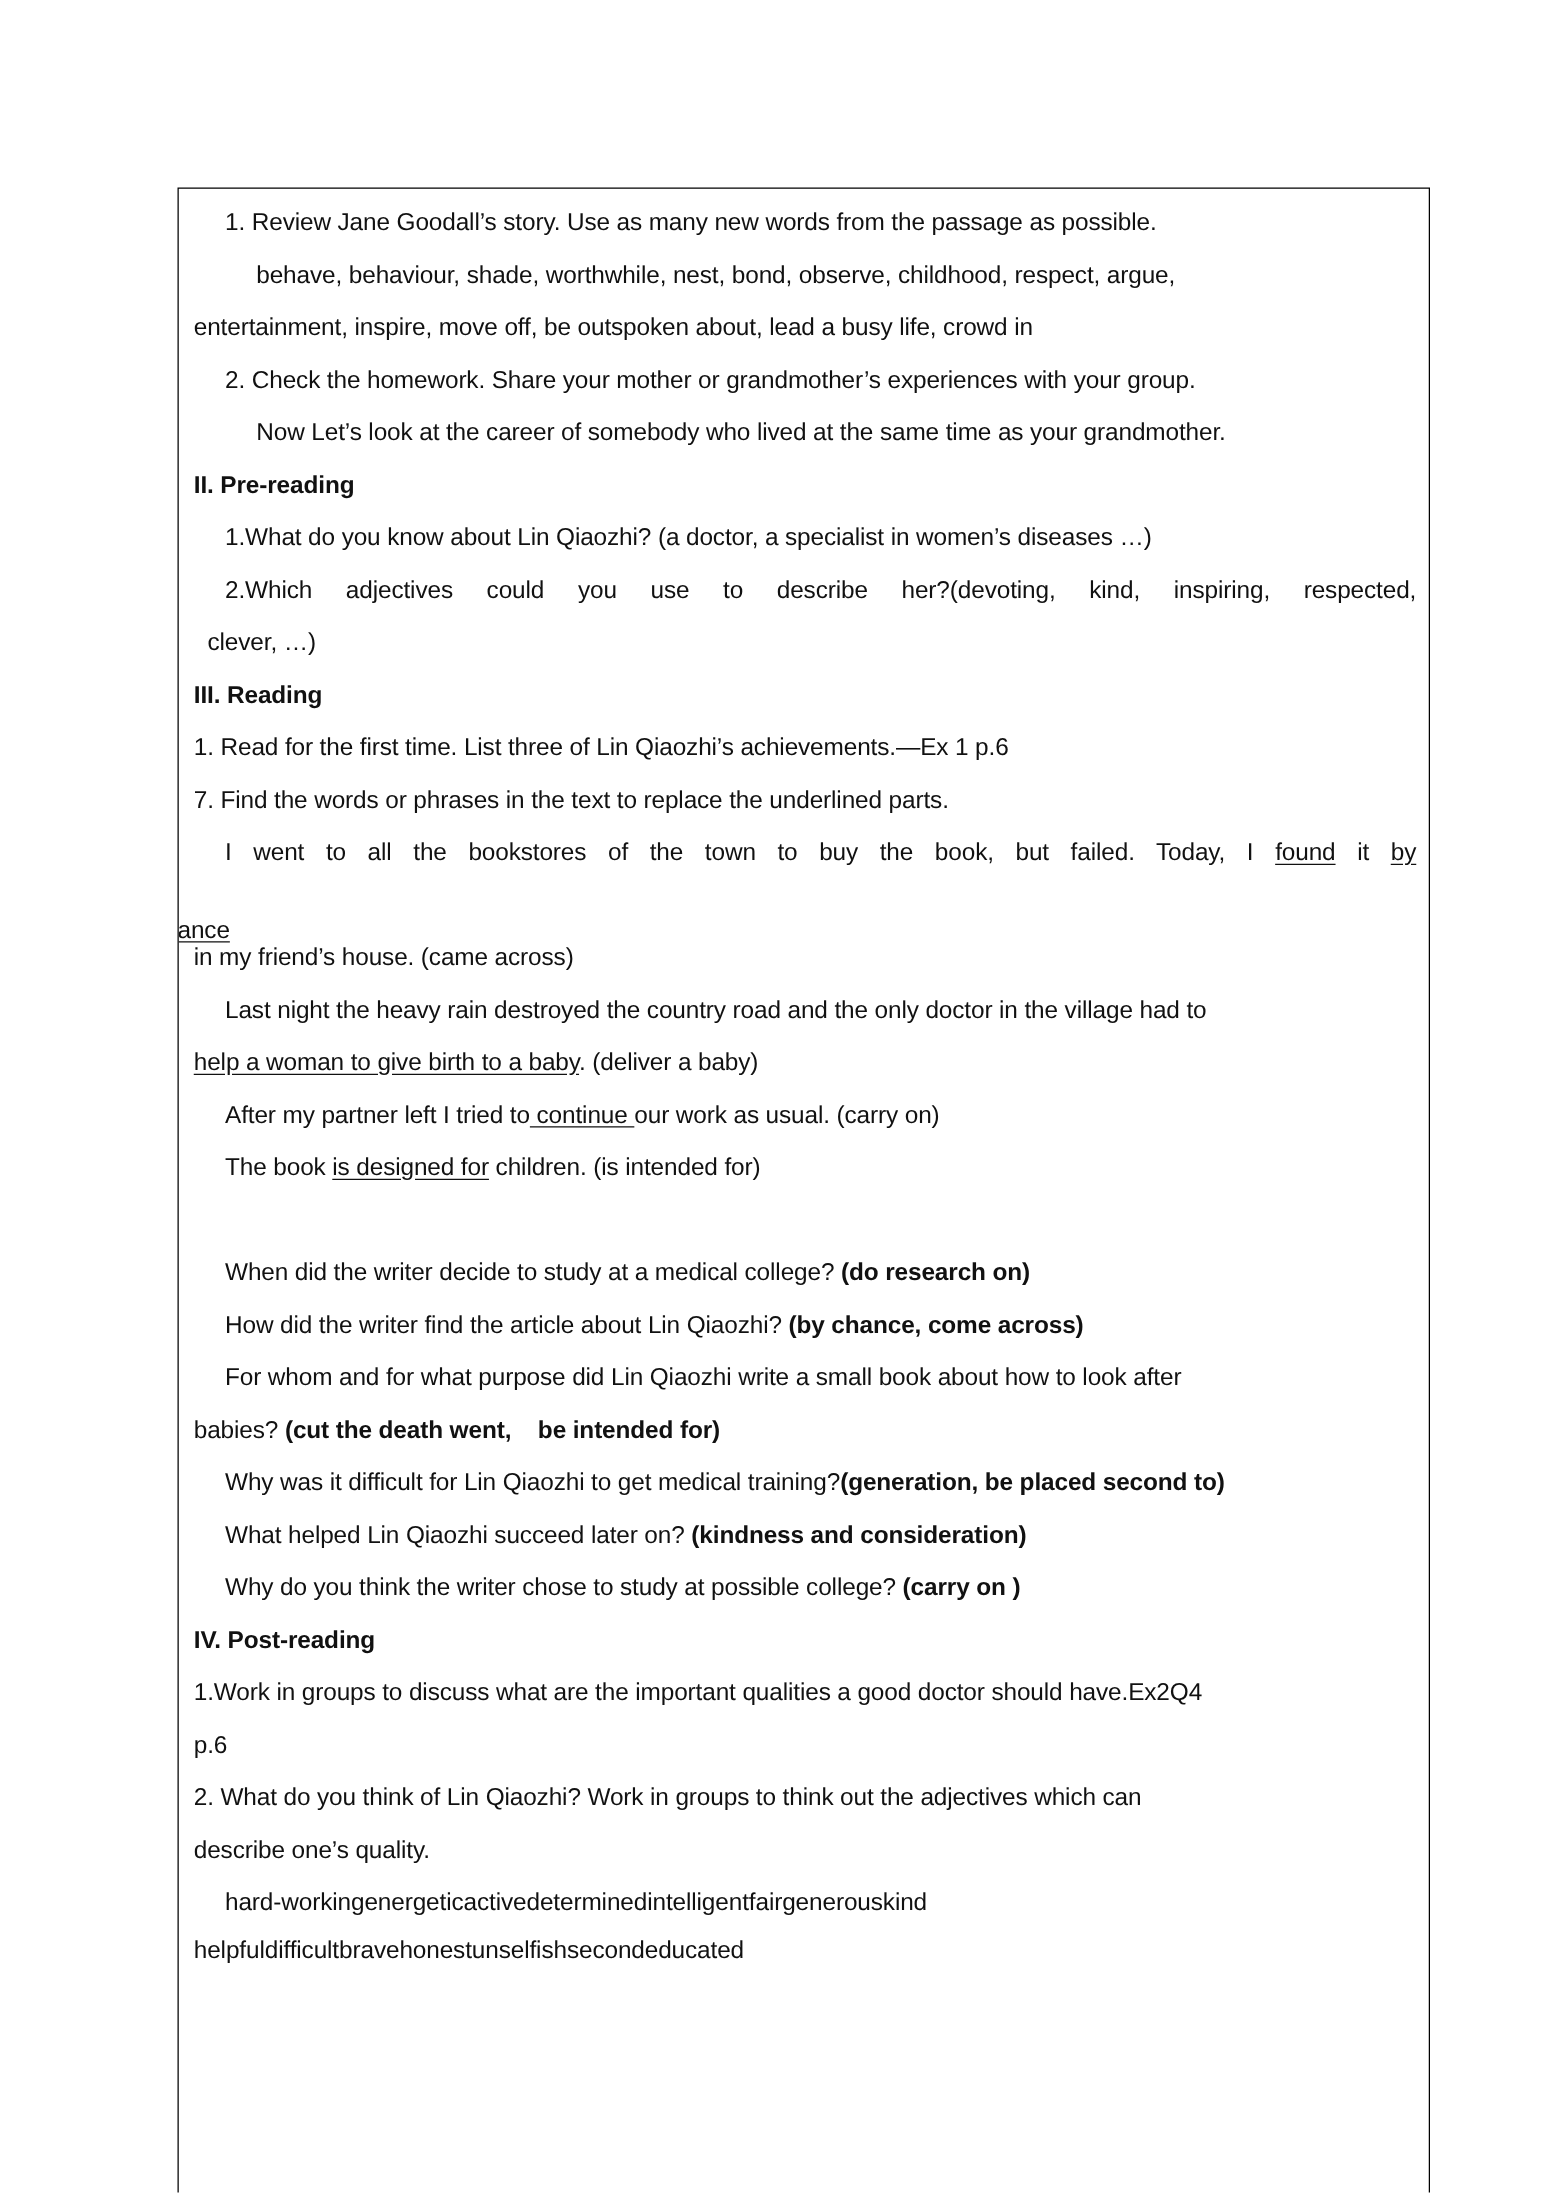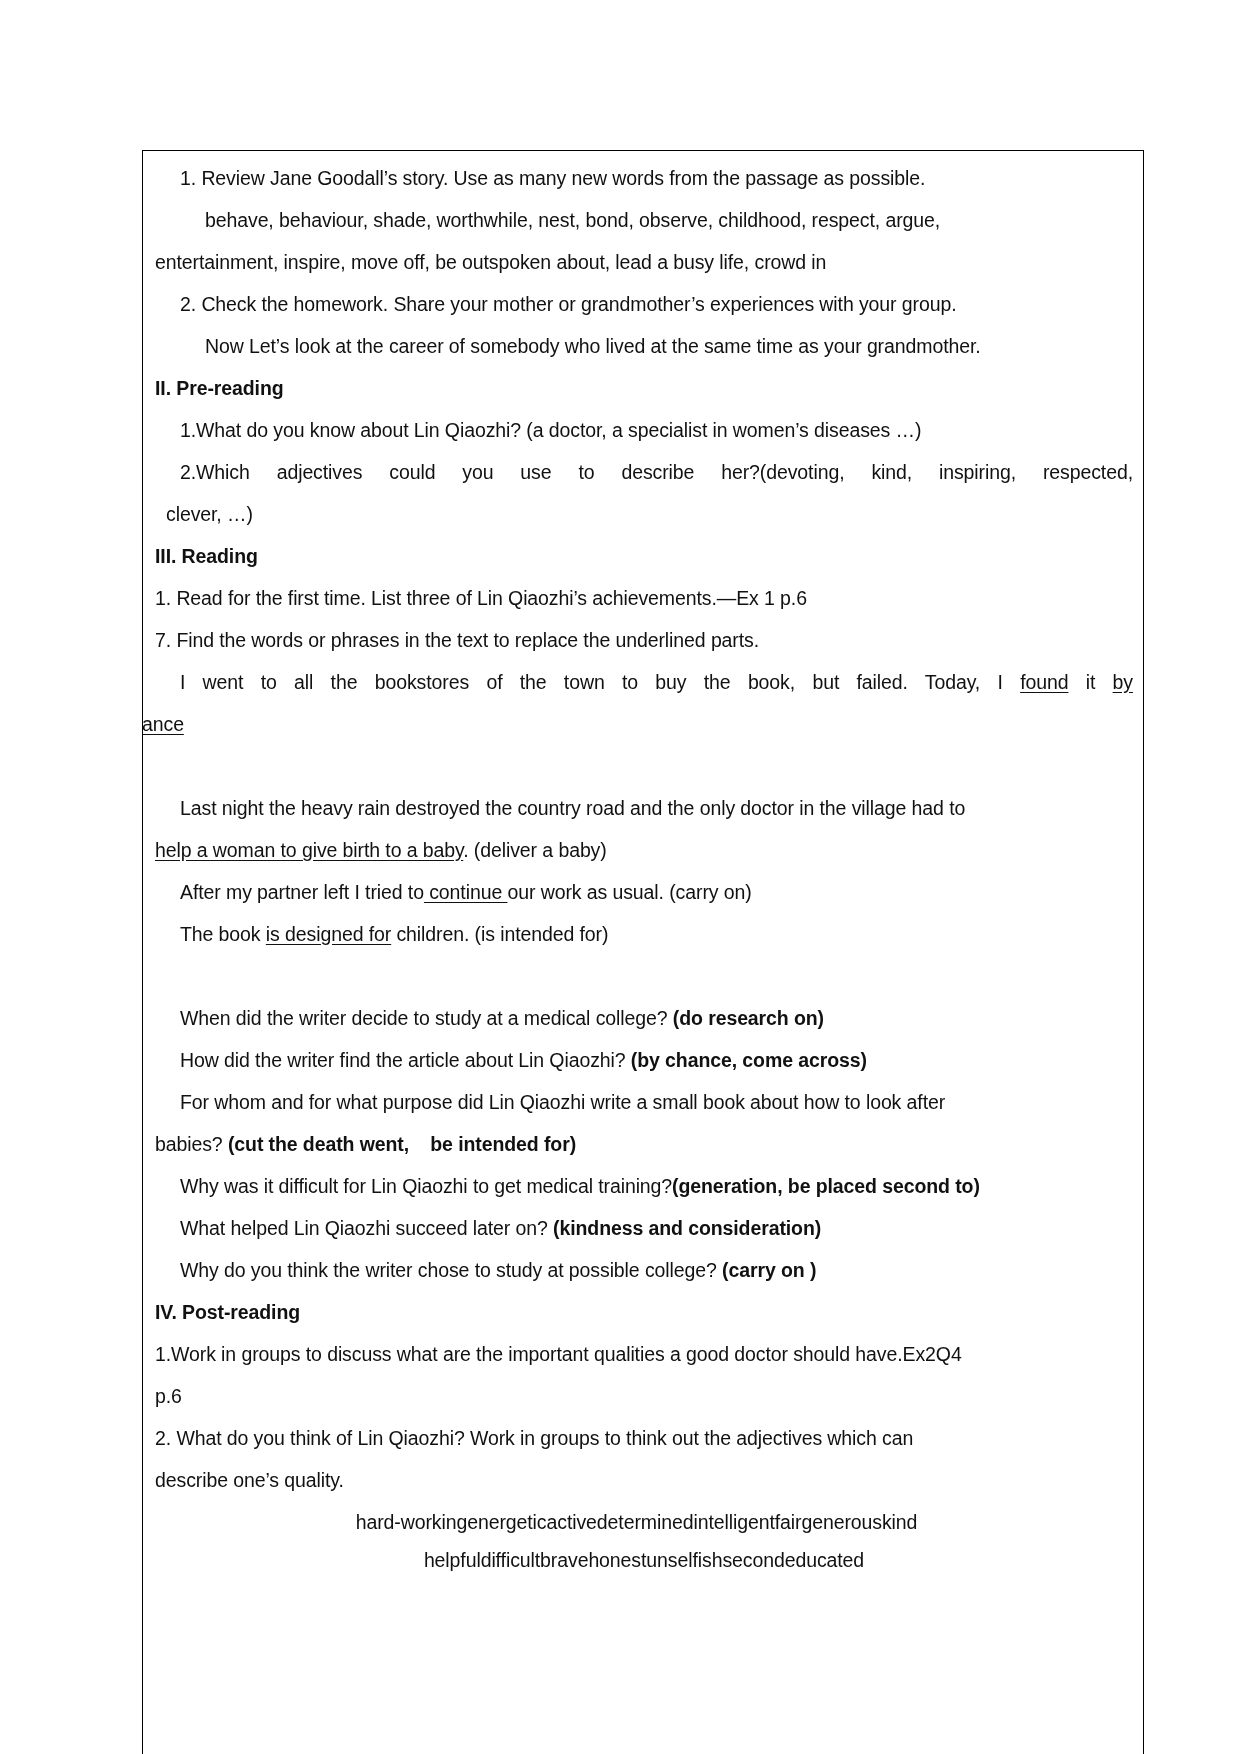--- a/index.html
+++ b/index.html
@@ -9,23 +9,23 @@
          border:1.5px solid #000; box-sizing:border-box; overflow:hidden; }
   .line { position:absolute; left:0; right:0; height:42px; line-height:42px;
           font-size:19.5px; white-space:nowrap; letter-spacing:-0.1px; }
   .in0 { padding-left:12px; }
   .in1 { padding-left:37px; }
   .in2 { padding-left:62px; }
   .in_half { padding-left:23px; }
   .just { text-align:justify; text-align-last:justify; padding-right:10px; }
   .just span.j { display:block; }
   b, .b { font-weight:bold; }
-  u, .u { text-decoration:underline; text-underline-offset:3px; }
+  u, .u { text-decoration:underline; text-underline-offset:3px;margin-top:20px; }
   .clip { position:absolute; left:-14px; }
-  .words { display:flex; justify-content:center; padding-right:10px; box-sizing:border-box; }
+  .words { display:flex; justify-content:flex-start; padding-right:10px; box-sizing:border-box; }
 </style>
 </head>
 <body>
 
 <div class="box">
 
   <div class="line in1" style="top:6px">1. Review Jane Goodall’s story. Use as many new words from the passage as possible.</div>
   <div class="line in2" style="top:48px">behave, behaviour, shade, worthwhile, nest, bond, observe, childhood, respect, argue,</div>
   <div class="line in0" style="top:90px">entertainment, inspire, move off, be outspoken about, lead a busy life, crowd in</div>
   <div class="line in1" style="top:132px">2. Check the homework. Share your mother or grandmother’s experiences with your group.</div>
@@ -39,20 +39,21 @@
   <div class="line in_half" style="top:342px">clever, …)</div>
 
   <div class="line in0 b" style="top:384px">III. Reading</div>
   <div class="line in0" style="top:426px">1. Read for the first time. List three of Lin Qiaozhi’s achievements.—Ex 1 p.6</div>
   <div class="line in0" style="top:468px">7. Find the words or phrases in the text to replace the underlined parts.</div>
 
   <div class="line in1" style="top:510px; text-align:justify; text-align-last:justify; padding-right:10px;"><span>I went to all the bookstores of the town to buy the book, but failed. Today, I </span><u>found</u><span> it </span><u>by</u></div>
   <div class="line" style="top:552px">
       <u class="clip" style="left:-1px">ance</u>
     </div>
+  <div class="line in0" style="top:594px">in my friend’s house. (came across)</div>
 
   <div class="line in1" style="top:636px">Last night the heavy rain destroyed the country road and the only doctor in the village had to</div>
   <div class="line in0" style="top:678px"><u>help a woman to give birth to a baby</u><span>. (deliver a baby)</span></div>
 
   <div class="line in1" style="top:720px"><span>After my partner left I tried to</span><u style="white-space:pre"> continue </u><span>our work as usual. (carry on)</span></div>
 
   <div class="line in1" style="top:762px"><span style="white-space:pre">The book </span><u>is designed for</u><span style="white-space:pre"> children. (is intended for)</span></div>
 
 
   <div class="line in1" style="top:846px"><span style="white-space:pre">When did the writer decide to study at a medical college? </span><b>(do research on)</b></div>

